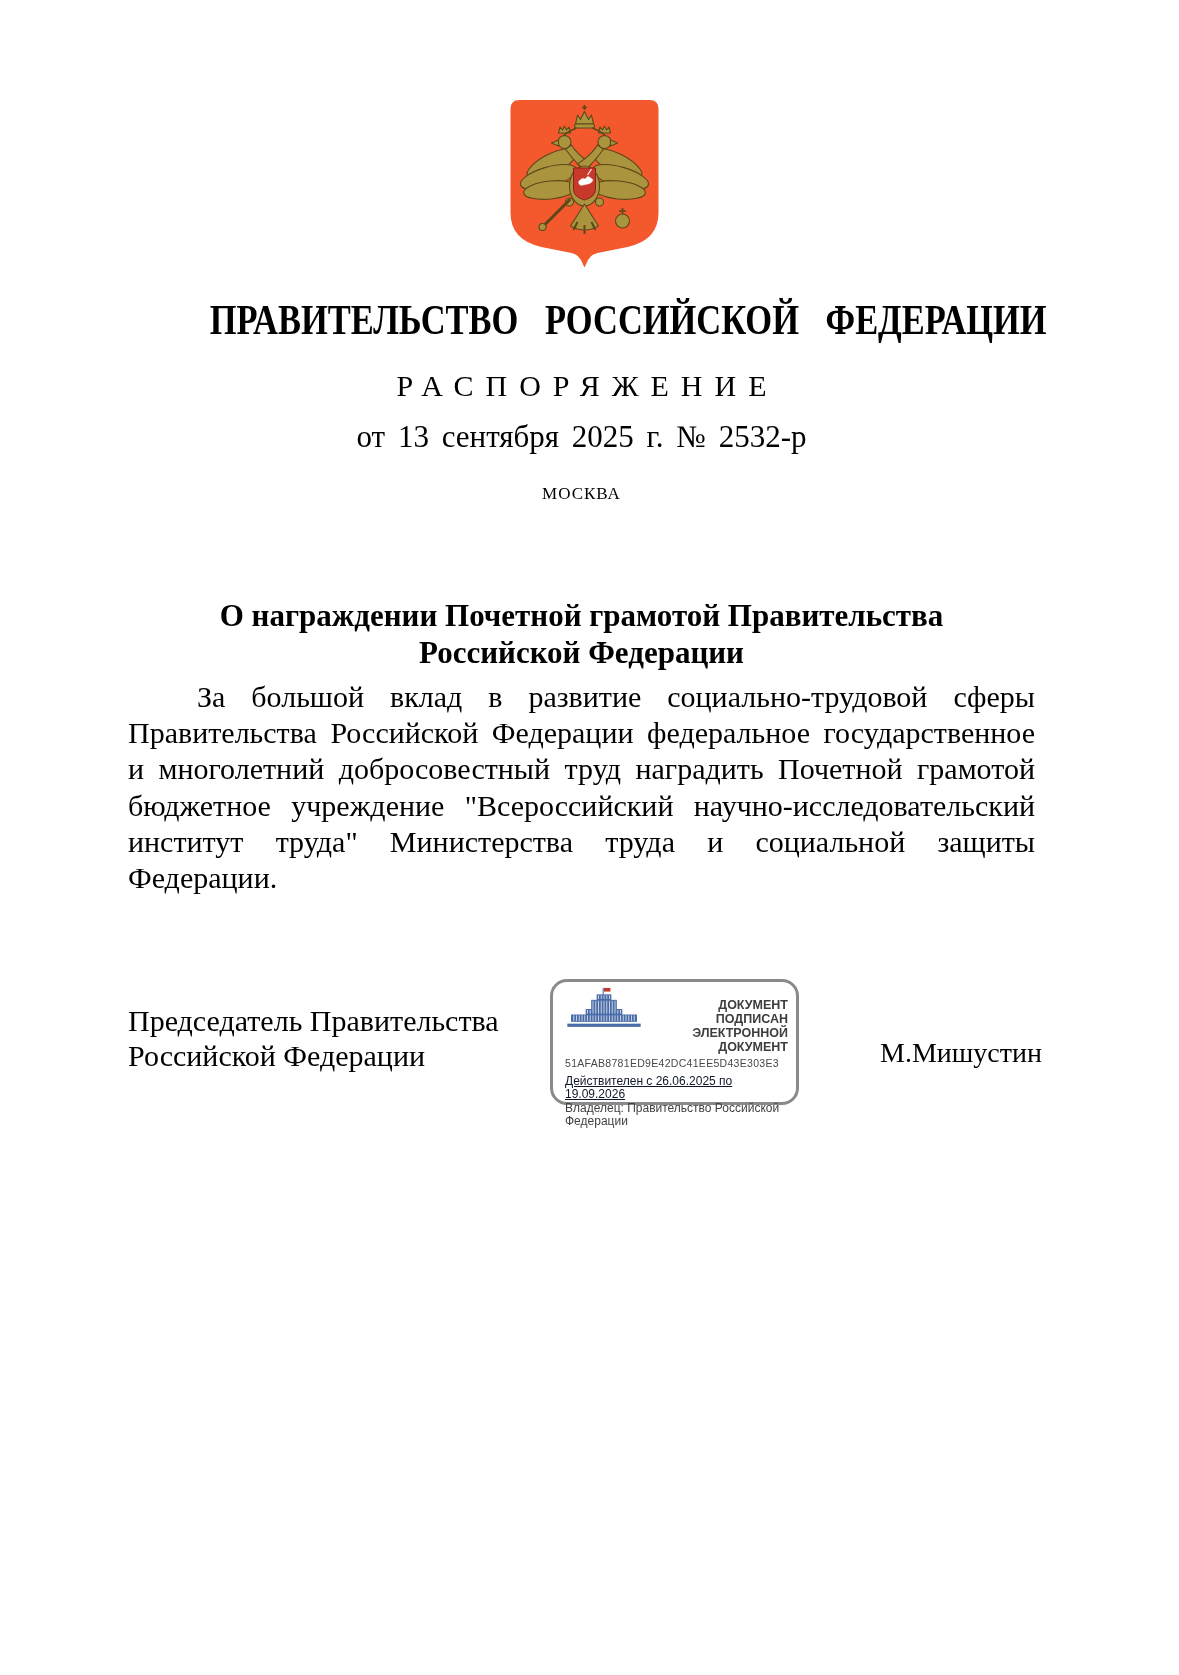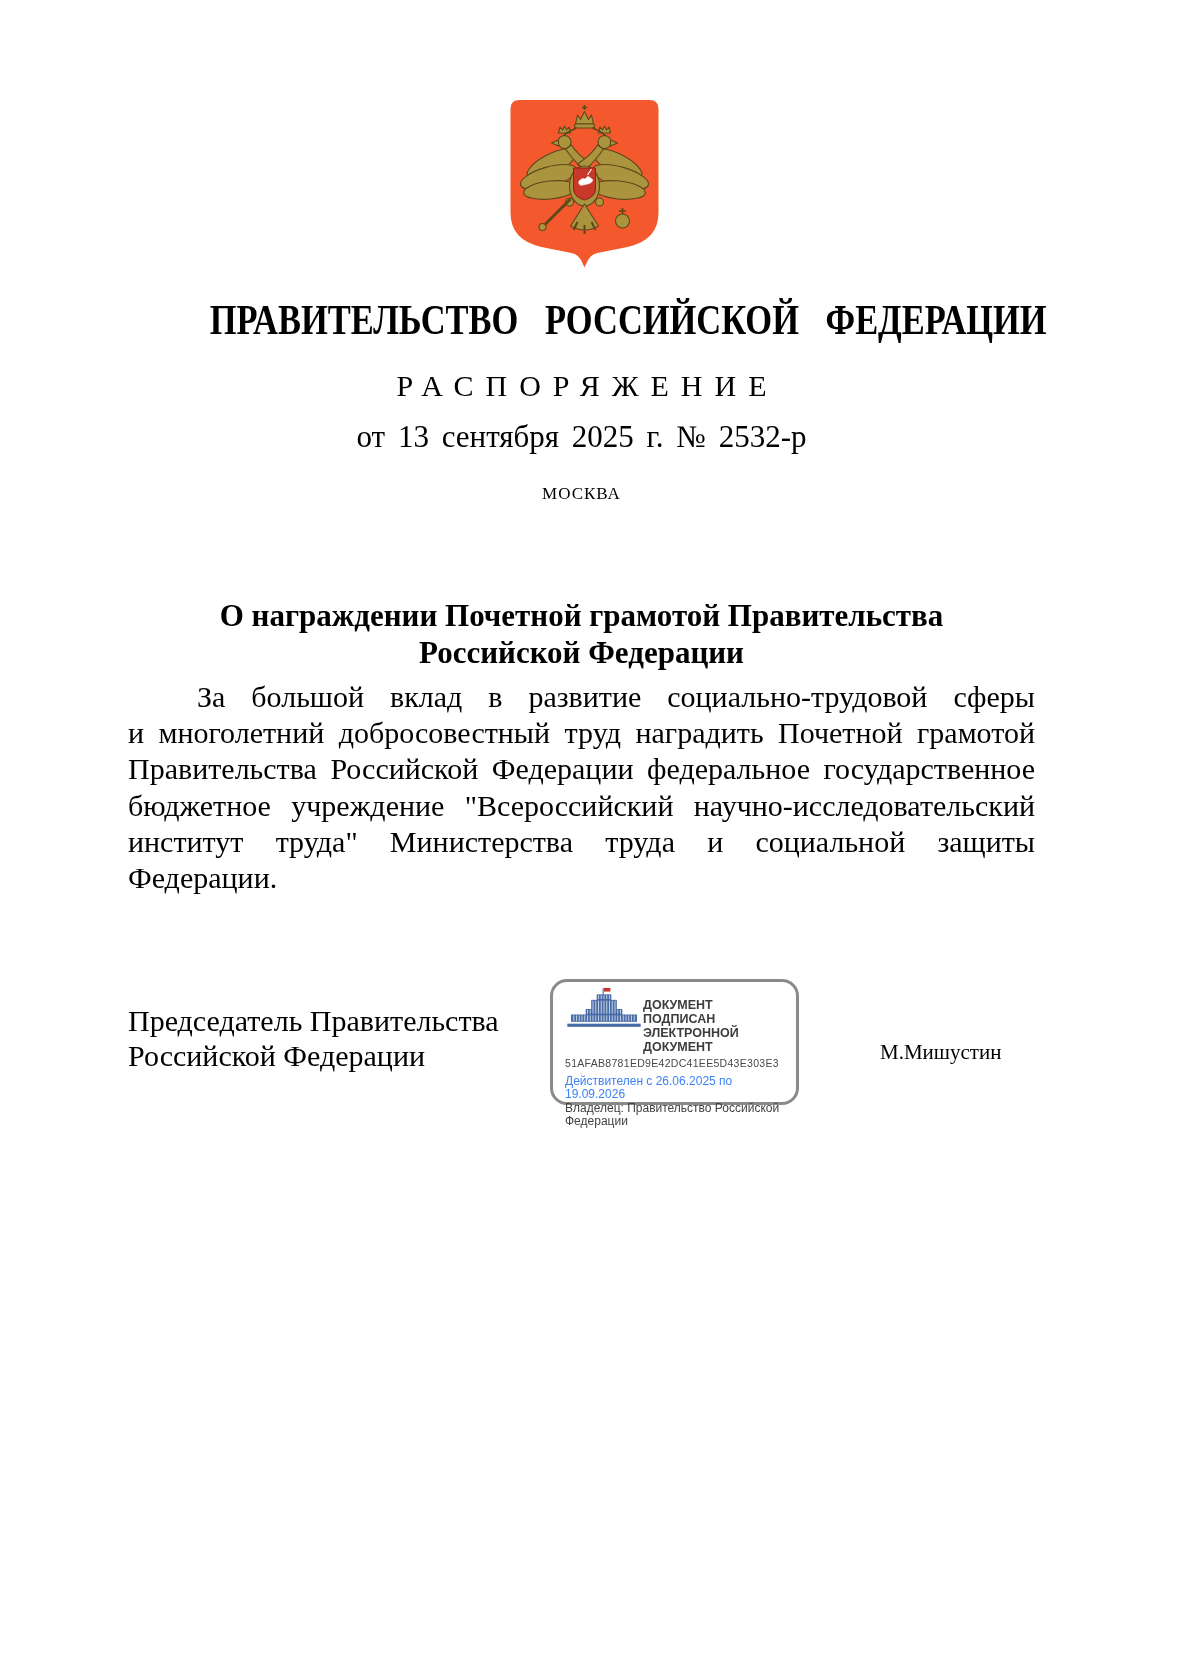--- a/index.html
+++ b/index.html
@@ -24,32 +24,32 @@
 
   
   .body-text{left:128px;top:679px;width:907px;font-size:30px;line-height:36.2px;}
   .body-line{text-align:justify;text-align-last:justify;height:36.2px;overflow:hidden;}
   .body-line.first{padding-left:69px;}
   .body-line.last{text-align:left;text-align-last:left;}
 
   
   .sig-position{left:128px;top:1003px;width:372px;text-align:left;
                 font-size:30px;line-height:35px;}
-  .sig-name{left:880px;top:1034px;font-size:21px;line-height:37px;white-space:nowrap;}
+  .sig-name{left:880px;top:1034px;font-size:28px;line-height:37px;white-space:nowrap;}
 
   
   .stamp{left:550px;top:979px;width:249px;height:126px;box-sizing:border-box;
          border:3px solid #8a8a8a;border-radius:17px;background:#fff;
          font-family:"Liberation Sans", sans-serif;}
   .stamp-top{display:flex;align-items:flex-start;padding:5px 8px 0 12px;}
   .stamp-building{width:78px;height:44px;flex:0 0 auto;}
-  .stamp-title{flex:1;text-align:left;font-size:12.5px;line-height:14px;
+  .stamp-title{flex:1;text-align:right;font-size:12.5px;line-height:14px;
                font-weight:700;color:#3d3d3d;padding-top:11px;}
   .stamp-cert{margin:3px 10px 0 12px;font-size:10.5px;letter-spacing:0.3px;color:#484848;}
-  .stamp-valid{margin:6px 10px 0 12px;font-size:12px;line-height:12.5px;color:#3b82f6;}
+  .stamp-valid{margin:6px 10px 0 12px;font-size:12px;line-height:12.5px;color:#0f172a;text-decoration:underline;}
   .stamp-owner{margin:2px 10px 0 12px;font-size:12px;line-height:12.5px;color:#424242;width:218px;}
 </style>
 </head>
 <body>
 
 <div class="abs emblem">
   <svg viewBox="0 0 154 175" xmlns="http://www.w3.org/2000/svg">
 
     <path d="M12 2 H142 Q151 2 151 11 V115 Q151 142 120 149 L90 155 Q83 156.5 80.5 162 L77 169.5 L73.5 162 Q71 156.5 64 155 L34 149 Q3 142 3 115 V11 Q3 2 12 2 Z" fill="#f4582d"></path>
     <g stroke="#5d481a" stroke-width="1.1" stroke-linejoin="round">
@@ -109,22 +109,22 @@
 
 <div class="abs centered city">МОСКВА</div>
 
 <div class="abs centered subject">
   <div>О награждении Почетной грамотой Правительства</div>
   <div>Российской Федерации</div>
 </div>
 
 <div class="abs body-text">
   <div class="body-line first">За большой вклад в развитие социально-трудовой сферы</div>
+  <div class="body-line">Правительства Российской Федерации федеральное государственное</div>
   <div class="body-line">и многолетний добросовестный труд наградить Почетной грамотой</div>
-  <div class="body-line">Правительства Российской Федерации федеральное государственное</div>
   <div class="body-line">бюджетное учреждение "Всероссийский научно-исследовательский</div>
   <div class="body-line">институт труда" Министерства труда и социальной защиты Российской</div>
   <div class="body-line last">Федерации.</div>
 </div>
 
 <div class="abs sig-position">
   <div>Председатель Правительства</div>
   <div>Российской Федерации</div>
 </div>
 

